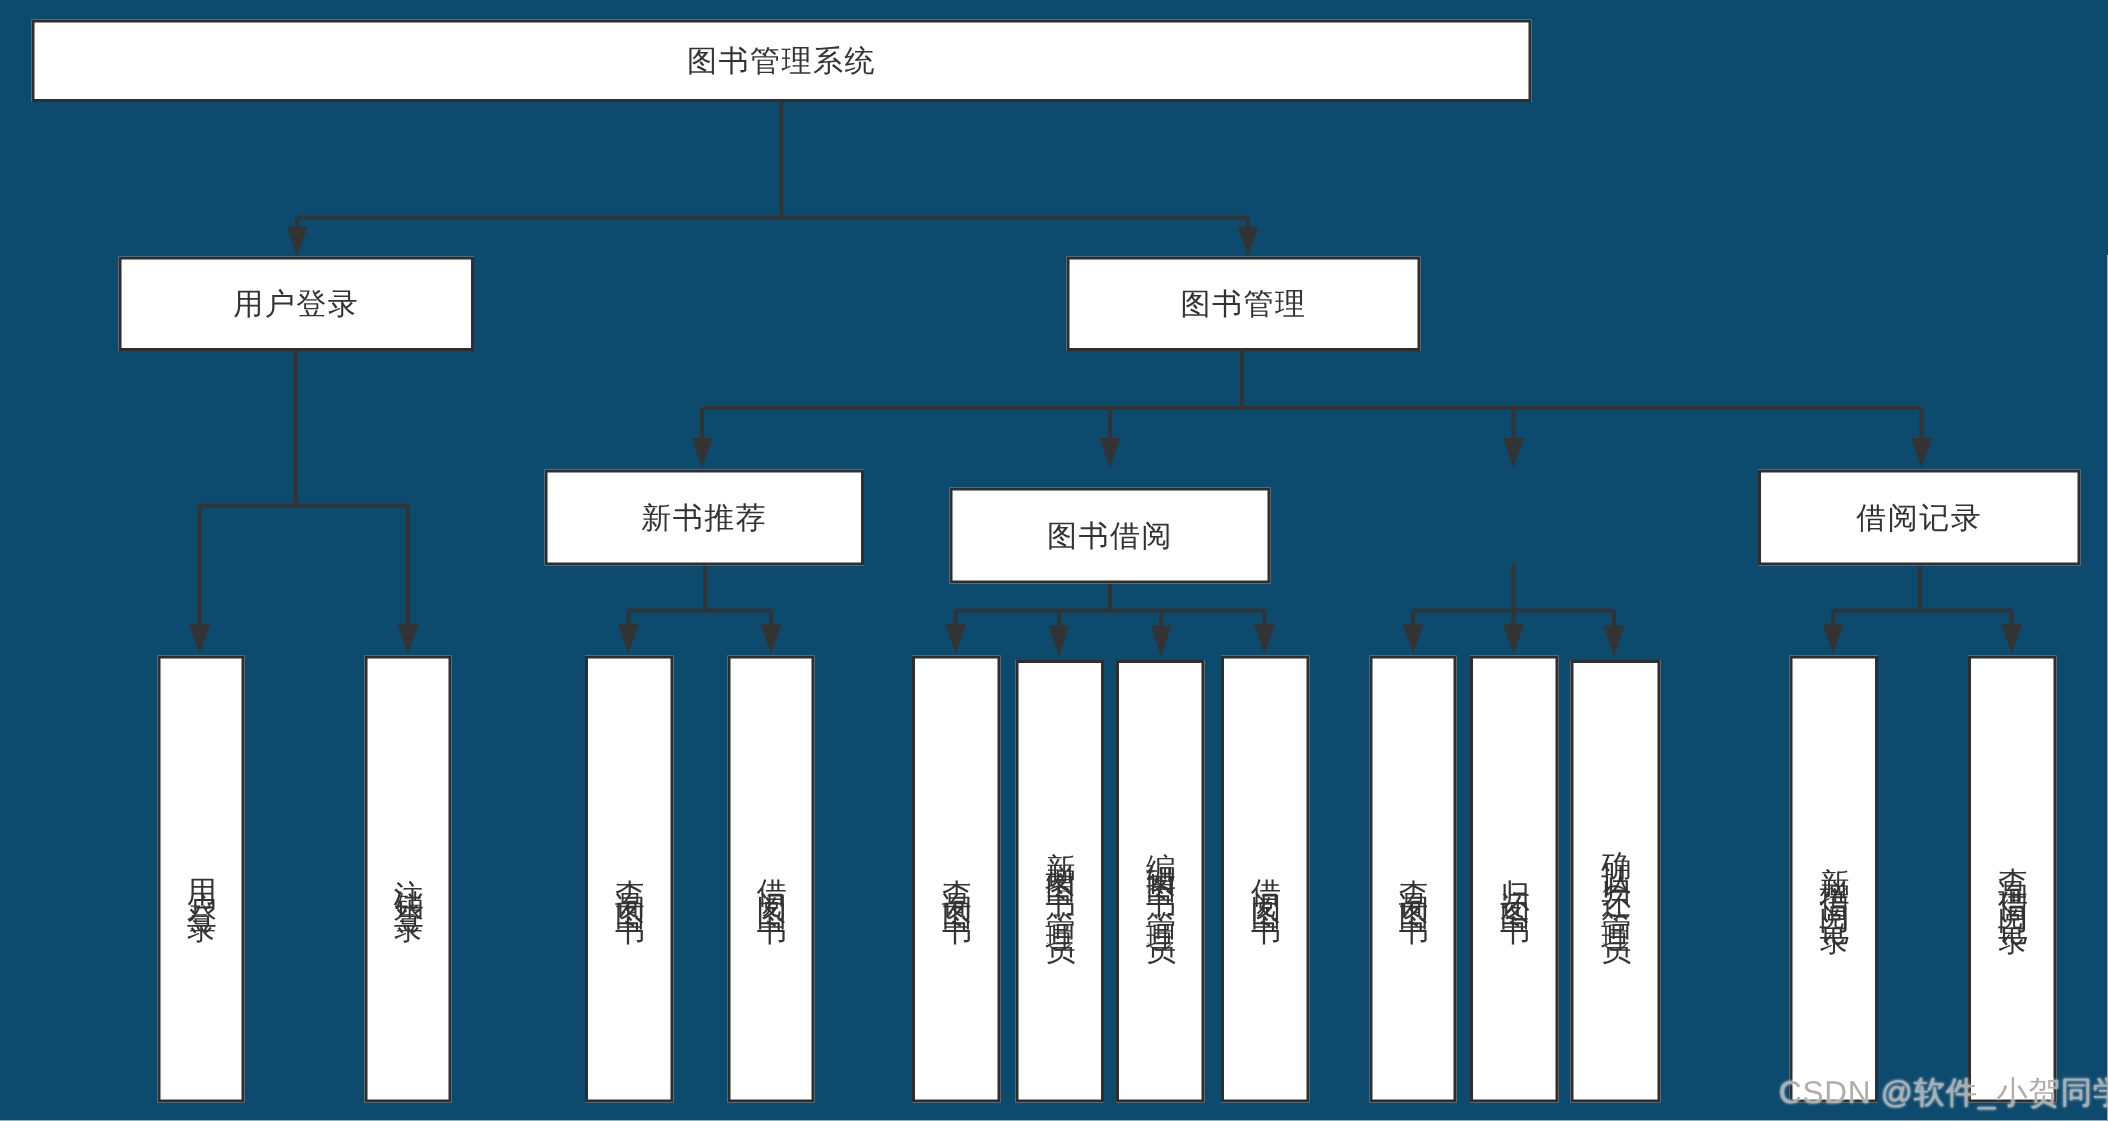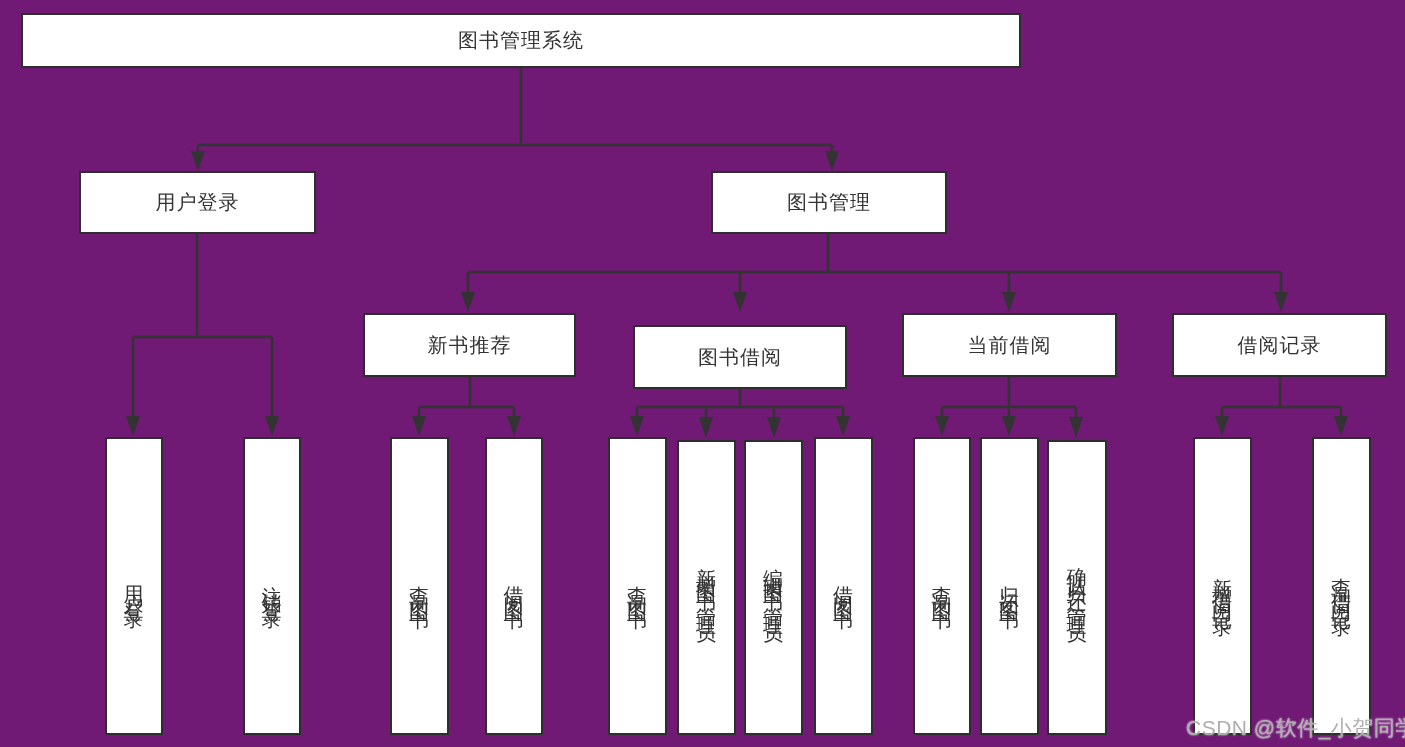--- a/index.html
+++ b/index.html
@@ -5,21 +5,21 @@
   html, body {
     margin: 0;
     padding: 0;
     background: #ffffff;
     font-family: "Liberation Sans", sans-serif;
   }
   #stage {
     position: relative;
     width: 1405px;
     height: 747px;
-    background: #701a75;
+    background: #0c4a6e;
     overflow: hidden;
   }
   #wires {
     position: absolute;
     left: 0;
     top: 0;
     z-index: 1;
   }
   .node {
     position: absolute;
@@ -106,21 +106,20 @@
     </g>
   </svg>
 
   <div class="node h-node" style="left:21px; top:13px; width:1000px; height:55px;">图书管理系统</div>
 
   <div class="node h-node" style="left:79px; top:171px; width:237px; height:63px;">用户登录</div>
   <div class="node h-node" style="left:711px; top:171px; width:236px; height:63px;">图书管理</div>
 
   <div class="node h-node" style="left:363px; top:313px; width:213px; height:64px;">新书推荐</div>
   <div class="node h-node" style="left:633px; top:313px; width:214px; height:64px;margin-top:12px;">图书借阅</div>
-  <div class="node h-node" style="left:902px; top:313px; width:215px; height:64px;">当前借阅</div>
   <div class="node h-node" style="left:1172px; top:313px; width:215px; height:64px;">借阅记录</div>
 
   <div class="node v-node" style="left:105px; top:437px; width:58px; height:298px;">用户登录</div>
   <div class="node v-node" style="left:243px; top:437px; width:58px; height:298px;">注销登录</div>
 
   <div class="node v-node" style="left:390px; top:437px; width:59px; height:298px;">查询图书</div>
   <div class="node v-node" style="left:485px; top:437px; width:58px; height:298px;">借阅图书</div>
 
   <div class="node v-node" style="left:608px; top:437px; width:59px; height:298px;">查询图书</div>
   <div class="node v-node" style="left:677px; top:440px; width:59px; height:295px;">新增图书（管理员）</div>

